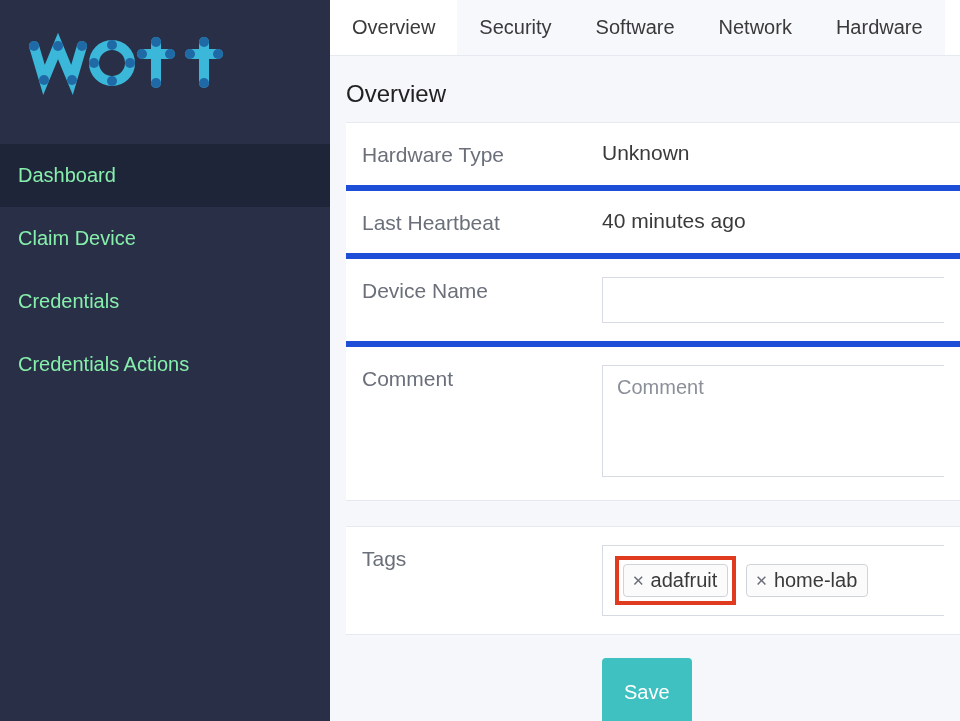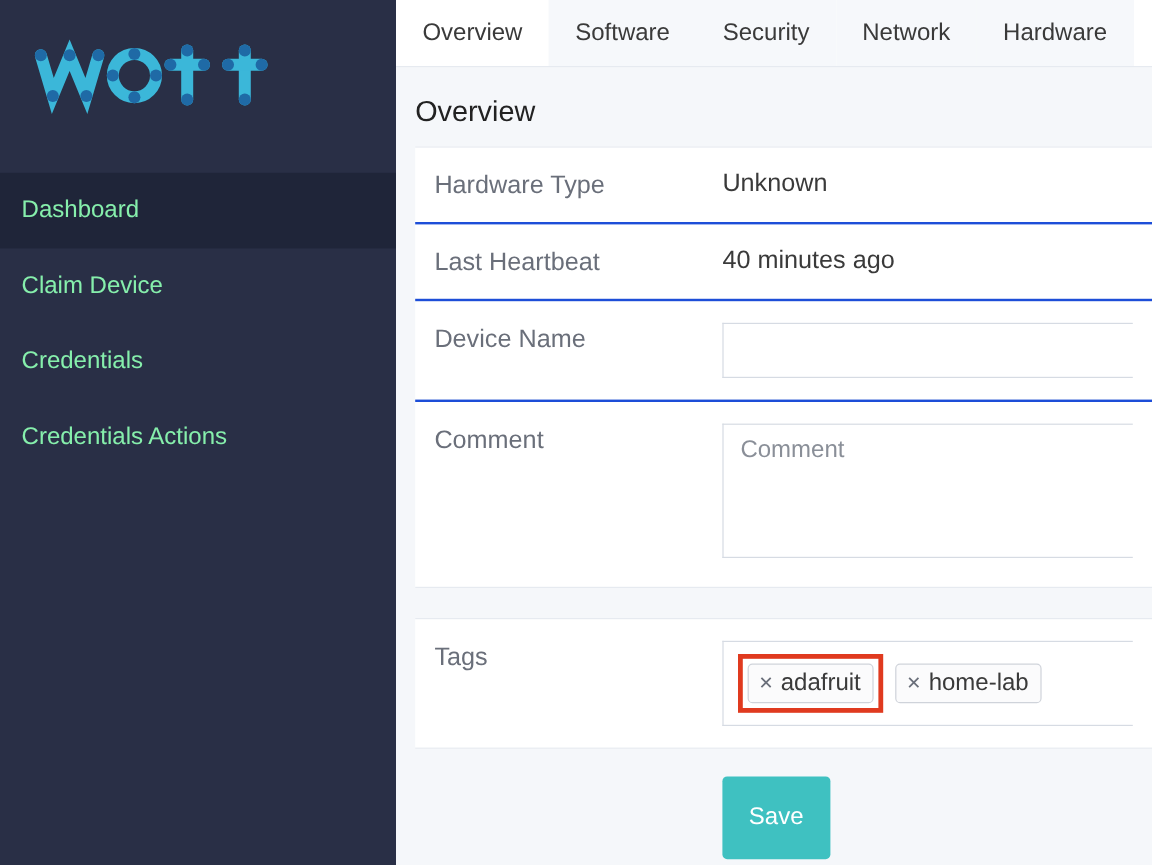--- a/index.html
+++ b/index.html
@@ -62,21 +62,21 @@
     background: #fff;
   }
   .row {
     display: flex;
     border-top: 1px solid #e6eaf0;
     border-bottom: 1px solid #e6eaf0;
     padding: 18px 16px;
     align-items: flex-start;
     margin-bottom: -1px;
   }
-  .row + .row { border-top: 2px solid #1d4ed8; }
+  .row + .row { border-top: 6px solid #1d4ed8; }
   .row-label {
     width: 240px;
     font-size: 21px;
     font-weight: 400;
     color: #6a6f7a;
     padding-top: 2px;
   }
   .row-value {
     font-size: 21px;
     color: #3a3a3a;
@@ -192,22 +192,22 @@
   </div>
   <div class="nav-item active">Dashboard</div>
   <div class="nav-item">Claim Device</div>
   <div class="nav-item">Credentials</div>
   <div class="nav-item">Credentials Actions</div>
 </aside>
 
 <main class="main">
   <nav class="tabs">
     <div class="tab active">Overview</div>
+    <div class="tab inactive">Security</div>
     <div class="tab inactive">Software</div>
-    <div class="tab inactive">Security</div>
     <div class="tab inactive">Network</div>
     <div class="tab inactive">Hardware</div>
   </nav>
 
   <h1 class="page-title">Overview</h1>
 
   <section class="panel">
     <div class="row">
       <div class="row-label">Hardware Type</div>
       <div class="row-value">Unknown</div>

